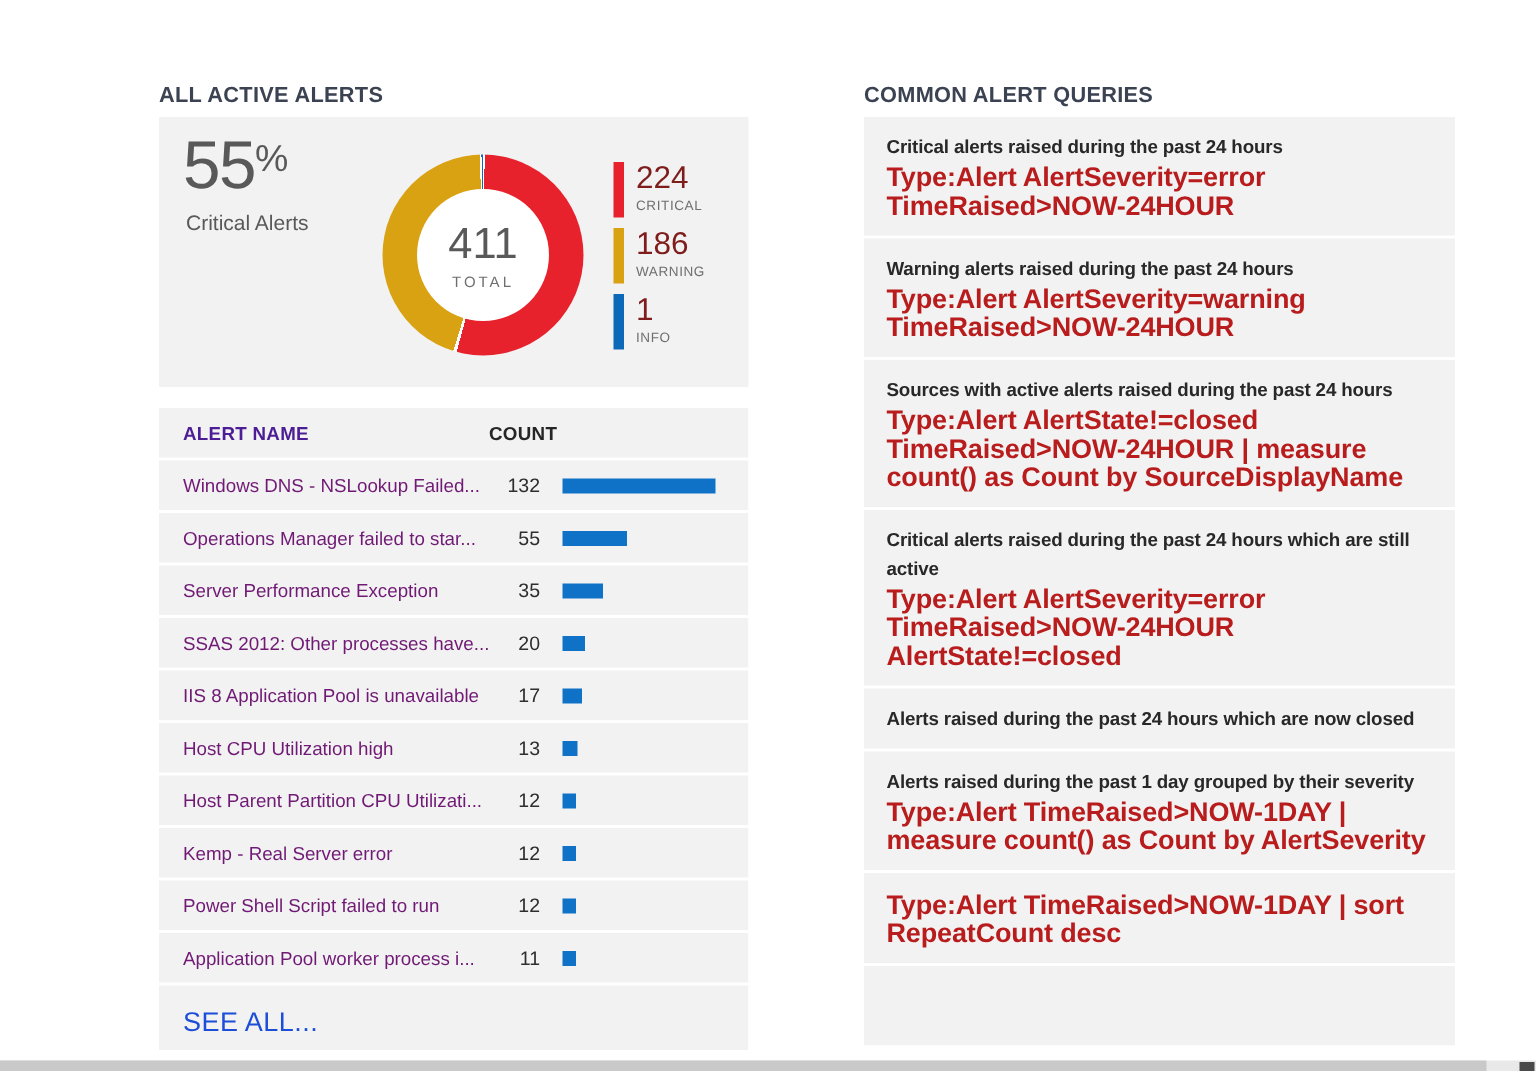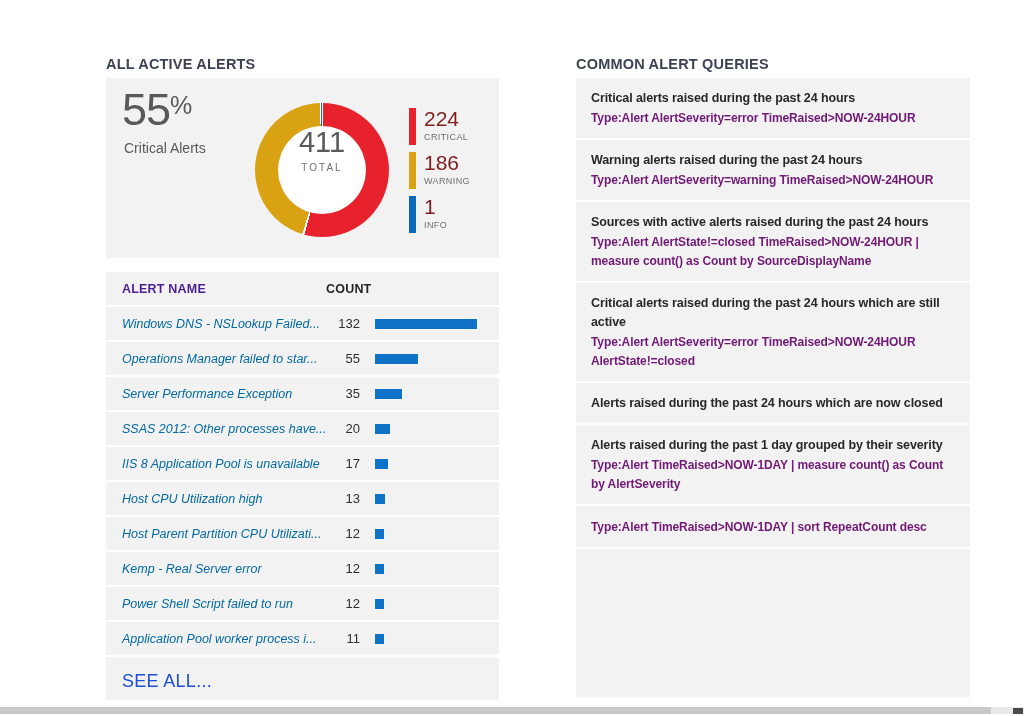--- a/index.html
+++ b/index.html
@@ -27,21 +27,21 @@
   }
   .percent-block { position: absolute; left: 16px; top: 8px; color: #595959; }
   .percent-value { font-size: 45px; line-height: 1.05; letter-spacing: -1px; }
   .percent-sign  { font-size: 25px; vertical-align: 11px; letter-spacing: 0; }
   .percent-caption { position: absolute; left: 18px; top: 62px; font-size: 14px; color: #595959; }
 
   .donut { position: absolute; left: 149px; top: 25px; width: 134px; height: 134px; border-radius: 50%; }
   .donut-hole {
     position: absolute; left: 23px; top: 23px; width: 88px; height: 88px;
     border-radius: 50%; background: #ffffff;
-    display: flex; flex-direction: column; align-items: center; 
+    display: flex; flex-direction: column; align-items: center; justify-content: center;
   }
   .donut-total { font-size: 29px; color: #595959; }
   .donut-total-label { font-size: 10px; color: #6f6f6f; letter-spacing: 2px; margin-top: 3px; }
 
   .legend { position: absolute; left: 303px; top: 30px; display: flex; flex-direction: column; gap: 7px; }
   .legend-item { display: flex; }
   .legend-swatch { width: 7px; height: 37px; margin-right: 8px; flex: none; }
   .legend-num { font-size: 21px; color: #7f1d1d; line-height: 1.05; }
   .legend-label { font-size: 9px; color: #6f6f6f; letter-spacing: 0.4px; margin-top: 2px; }
 
@@ -49,35 +49,35 @@
   #alerts-table-card {
     position: absolute; left: 106px; top: 272px;
     width: 393px; height: 428px; overflow: hidden;
   }
   .t-header, .t-row {
     height: 33px; margin-bottom: 2px; background: #f2f2f2;
     display: flex; align-items: center; padding-left: 16px;
   }
   .h-name { width: 204px; font-size: 12.5px; font-weight: 700; color: #4c1d95; letter-spacing: 0.2px; }
   .h-count { font-size: 12.5px; font-weight: 700; color: #262626; letter-spacing: 0.2px; }
-  .cell-name { width: 206px; font-size: 12.5px; color: #0369a1; white-space: nowrap; overflow: visible; flex: none; font-style: italic; }
+  .cell-name { width: 206px; font-size: 12.5px; color: #701a75; white-space: nowrap; overflow: visible; flex: none; }
   .cell-count { width: 32px; text-align: right; font-size: 13px; color: #2e2e2e; flex: none; }
   .cell-bar { height: 10px; margin-left: 15px; flex: none; }
   .see-all-row { height: 43px; background: #f2f2f2; padding: 14px 0 0 16px; }
   .see-all { font-size: 18px; color: #1d4ed8; letter-spacing: 0.3px; cursor: pointer; margin-top: 32px; }
 
   
   #queries-card {
     position: absolute; left: 576px; top: 78px;
     width: 394px; height: 619px; overflow: hidden;
     display: flex; flex-direction: column; font-weight: bold;
   }
   .q-item { background: #f2f2f2; margin-bottom: 2px; padding: 11px 10px 10px 15px; cursor: pointer; }
   .q-desc  { font-size: 12.5px; color: #282828; line-height: 19px; letter-spacing: -0.1px; }
-  .q-query { font-size: 12px; color: #701a75; line-height: 19px; letter-spacing: -0.1px; margin-top: 1px; }
+  .q-query { font-size: 18px; color: #b91c1c; line-height: 19px; letter-spacing: -0.1px; margin-top: 1px; }
   .q-filler { flex: 1; background: #f2f2f2; }
 
   
   #hscroll-track { position: absolute; left: 0; top: 707px; width: 1024px; height: 7px; background: #e9e9e9; }
   #hscroll-thumb { position: absolute; left: 0; top: 0; width: 991px; height: 7px; background: #c9c9c9; }
   #hscroll-corner { position: absolute; left: 1013px; top: 708px; width: 10px; height: 6px; background: #4a4a4a; }
 </style>
 </head>
 <body>
 

